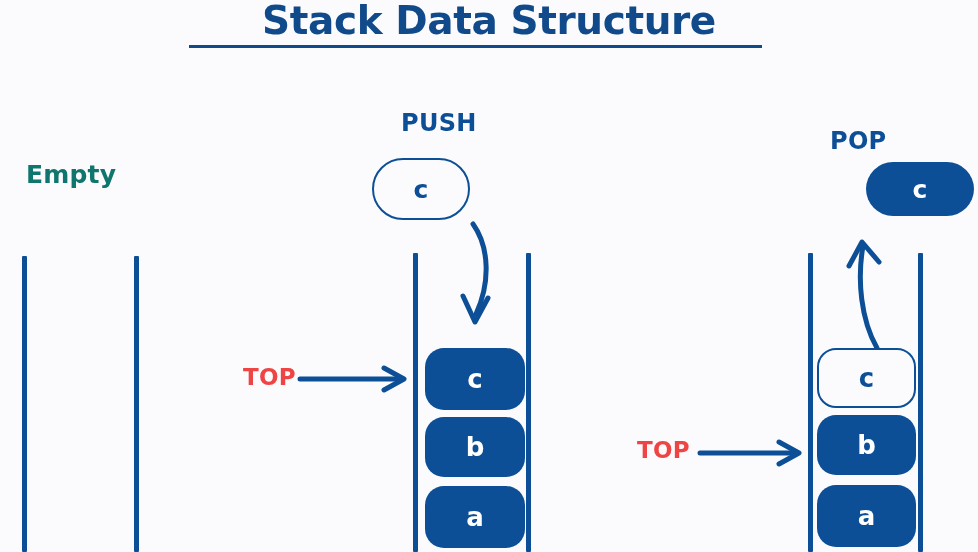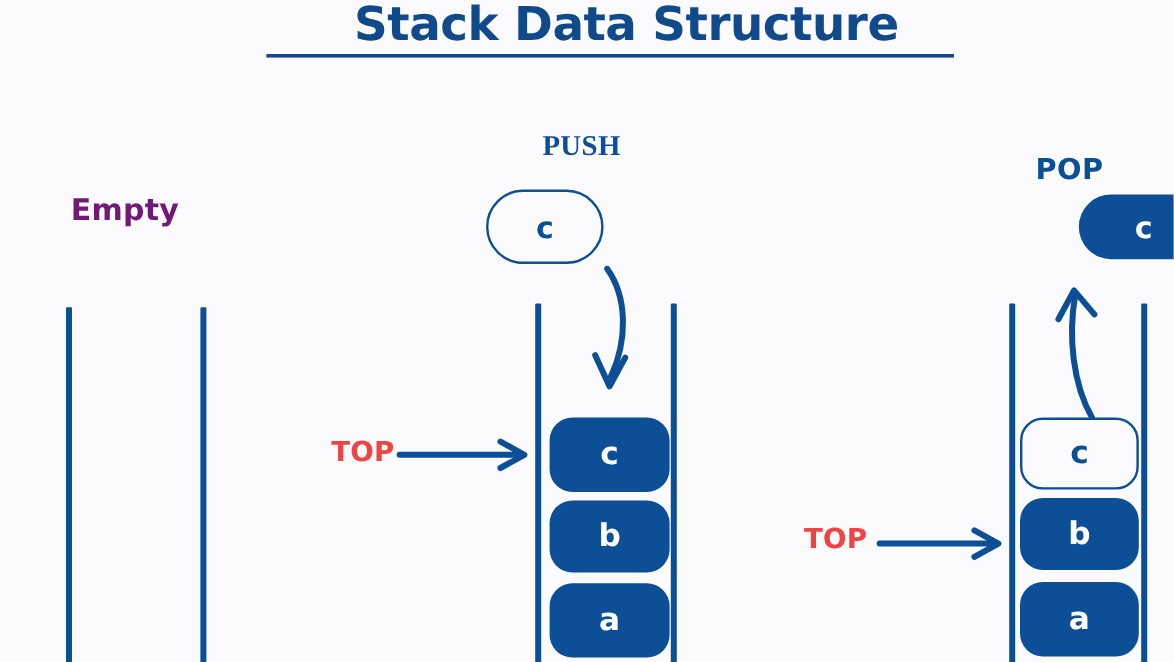--- a/index.html
+++ b/index.html
@@ -12,21 +12,20 @@
     background: #fbfbfe;
     font-family: "DejaVu Sans", "Liberation Sans", sans-serif;
     overflow: hidden;
     position: relative;
   }
   #canvas {
     position: absolute;
     left: 0; top: 0;
     width: 842px;
     height: 552px;
-    margin-left: 33px;
   }
   .abs { position: absolute; }
 
   
   #title-wrap {
     left: 0; top: -2px;
     width: 978px;
     text-align: center;
   }
   #title-text {
@@ -47,28 +46,28 @@
   }
 
   
   .section-heading {
     font-size: 24px;
     font-weight: bold;
     color: #0d4f96;
     letter-spacing: 0.3px;
     white-space: nowrap;
   }
-  #push-heading { left: 419px; top: 109px; font-family: Liberation Serif, serif; }
+  #push-heading { left: 401px; top: 109px; }
   #pop-heading  { left: 830px; top: 127px; }
 
   
   .empty-label {
     font-size: 25px;
     font-weight: bold;
-    color: #701a75;
+    color: #0f766e;
     white-space: nowrap;
     letter-spacing: 0.2px;
   }
   #empty-line1 { left: 26px; top: 160px; }
   #empty-line2 { left: 36px; top: 208px; }
 
   
   .top-label {
     font-size: 23px;
     font-weight: bold;

